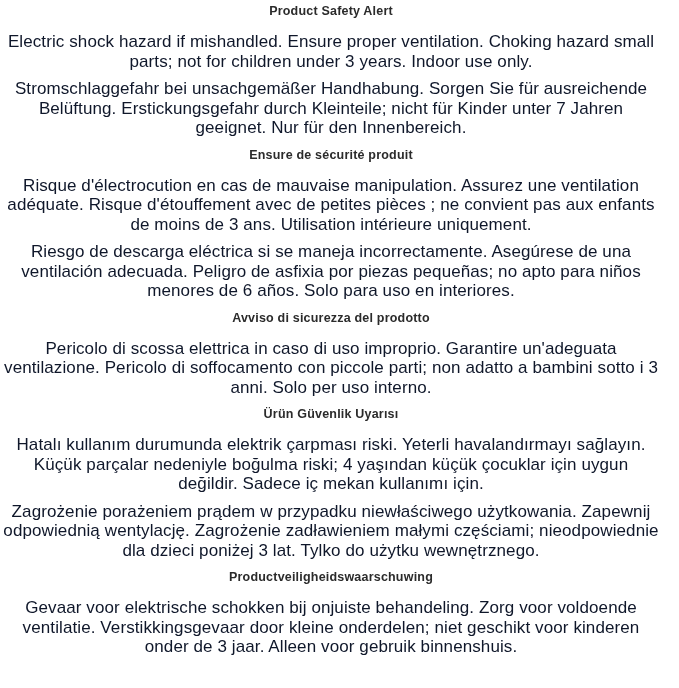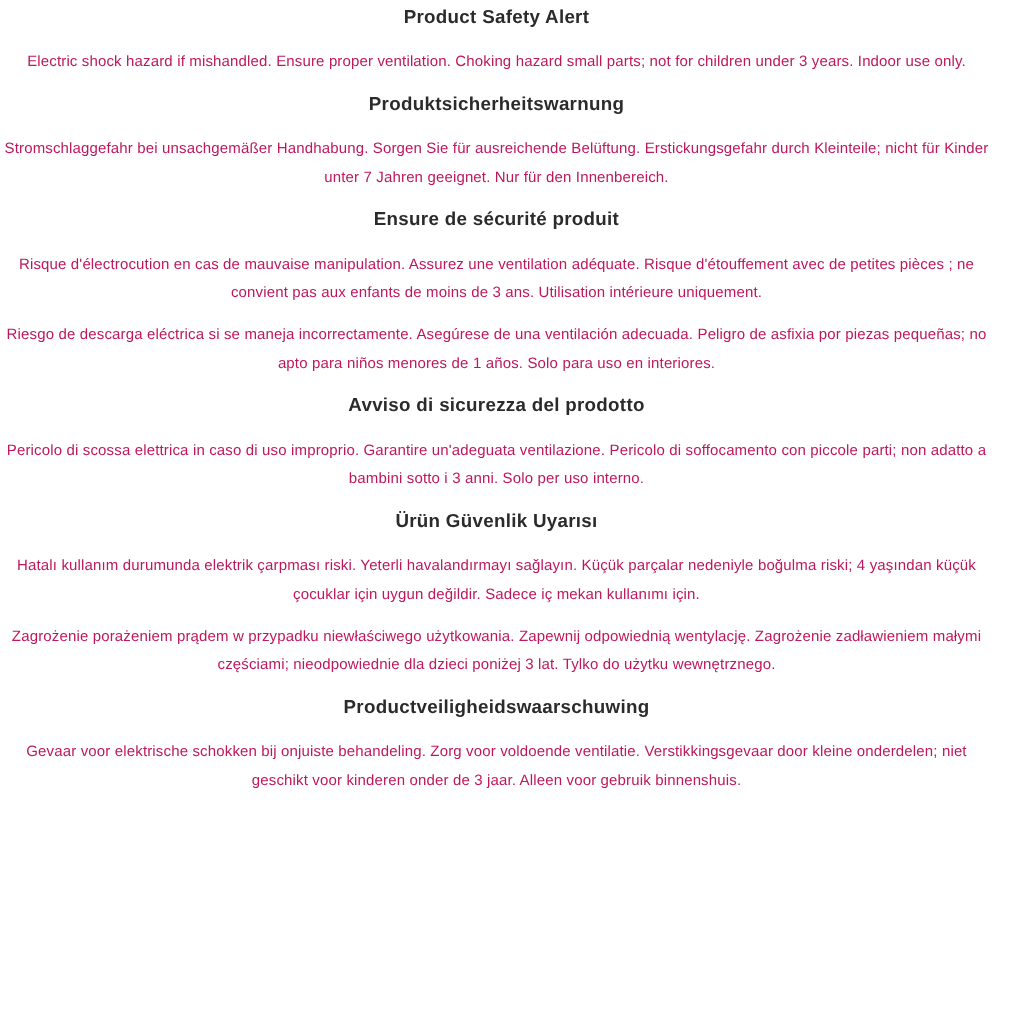--- a/index.html
+++ b/index.html
@@ -22,50 +22,49 @@
   }
   .section-heading {
     font-size: 12.5px;
     line-height: 19px;
     font-weight: 700;
     color: #2b2b2b;
     letter-spacing: 0.2px;
     margin: 0 0 11px 0;
   }
   .section-body {
-    font-size: 10px;
+    font-size: 17px;
     line-height: 19.5px;
     font-weight: 400;
-    color: #be185d;
+    color: #0f172a;
     letter-spacing: 0.1px;
     margin: 0;
   }
 </style>
 </head>
 <body>
 
 <main class="doc">
   <div id="sections-container">
   <section class="section">
     <h2 class="section-heading">Product Safety Alert</h2>
     <p class="section-body">Electric shock hazard if mishandled. Ensure proper ventilation. Choking hazard small parts; not for children under 3 years. Indoor use only.</p>
   </section>
 
   <section class="section">
-    <h2 class="section-heading">Produktsicherheitswarnung</h2>
     <p class="section-body">Stromschlaggefahr bei unsachgemäßer Handhabung. Sorgen Sie für ausreichende Belüftung. Erstickungsgefahr durch Kleinteile; nicht für Kinder unter 7 Jahren geeignet. Nur für den Innenbereich.</p>
   </section>
 
   <section class="section">
     <h2 class="section-heading">Ensure de sécurité produit</h2>
     <p class="section-body">Risque d'électrocution en cas de mauvaise manipulation. Assurez une ventilation adéquate. Risque d'étouffement avec de petites pièces ; ne convient pas aux enfants de moins de 3 ans. Utilisation intérieure uniquement.</p>
   </section>
 
   <section class="section">
-    <p class="section-body">Riesgo de descarga eléctrica si se maneja incorrectamente. Asegúrese de una ventilación adecuada. Peligro de asfixia por piezas pequeñas; no apto para niños menores de 1 años. Solo para uso en interiores.</p>
+    <p class="section-body">Riesgo de descarga eléctrica si se maneja incorrectamente. Asegúrese de una ventilación adecuada. Peligro de asfixia por piezas pequeñas; no apto para niños menores de 6 años. Solo para uso en interiores.</p>
   </section>
 
   <section class="section">
     <h2 class="section-heading">Avviso di sicurezza del prodotto</h2>
     <p class="section-body">Pericolo di scossa elettrica in caso di uso improprio. Garantire un'adeguata ventilazione. Pericolo di soffocamento con piccole parti; non adatto a bambini sotto i 3 anni. Solo per uso interno.</p>
   </section>
 
 
   <section class="section">
     <h2 class="section-heading">Ürün Güvenlik Uyarısı</h2>

